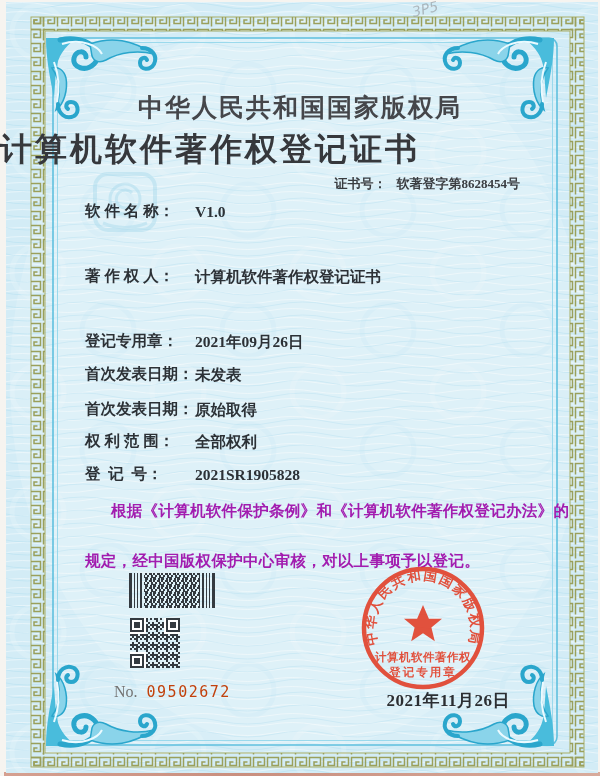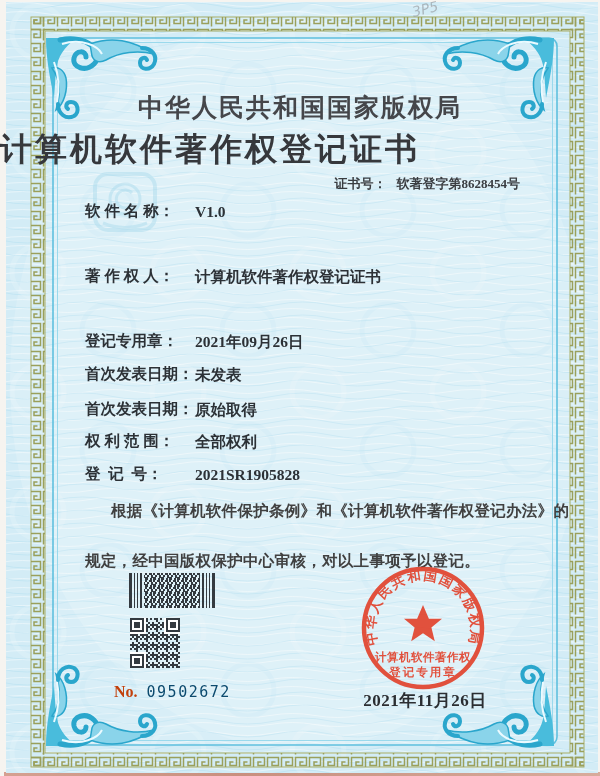--- a/index.html
+++ b/index.html
@@ -12,27 +12,27 @@
   .txt{position:absolute;z-index:3;color:#2e3338;}
   .authority{top:91px;left:0;right:0;text-align:center;font-size:25px;font-weight:bold;
     letter-spacing:2px;color:#45464a;}
   .title{top:128px;left:0;right:0;text-align:left;font-size:32px;font-weight:bold;
     letter-spacing:3px;color:#36383c;}
   .certline{top:175px;right:80px;font-size:13px;font-weight:bold;color:#3a3d41;}
   .certline .lab{margin-right:10px;}
   .frow{left:85px;width:470px;font-size:15.5px;font-weight:bold;color:#2c3136;}
   .frow .lab{position:absolute;left:0;top:0;white-space:pre;}
   .frow .val{position:absolute;left:110px;top:0;line-height:21px;}
-  .stmt{left:85px;width:462px;font-size:15.5px;font-weight:bold;color:#404040;letter-spacing:.3px;}
+  .stmt{left:85px;width:462px;font-size:15.5px;font-weight:bold;color:#a21caf;letter-spacing:.3px;}
   .stmt.l1{padding-left:26px;}
   .noline{left:114px;top:683px;font-size:16px;}
-  .noline .nlab{color:#c2410c;font-weight:bold;}
-  .noline .nval{color:#0c4a6e;font-family:"DejaVu Sans Mono",monospace;font-size:15px;
+  .noline .nlab{color:#737373;font-weight:normal;}
+  .noline .nval{color:#c2410c;font-family:"DejaVu Sans Mono",monospace;font-size:15px;
     margin-left:9px;letter-spacing:1.5px;}
-  .dateline{left:340px;top:689px;width:170px;text-align:center;font-size:17px;
+  .dateline{left:340px;top:689px;width:170px;text-align:right;font-size:17px;
     font-weight:bold;color:#2b2e32;letter-spacing:.5px;}
   .pencil{left:412px;top:1px;color:#8e9296;font-size:14px;font-style:italic;
     transform:rotate(-14deg);opacity:.6;font-family:"DejaVu Sans",sans-serif;z-index:3;}
   svg.code{position:absolute;z-index:3;}
   svg.seal{position:absolute;left:357px;top:562px;z-index:4;opacity:.93;}
 </style>
 </head>
 <body>
 
 <div class="page">

